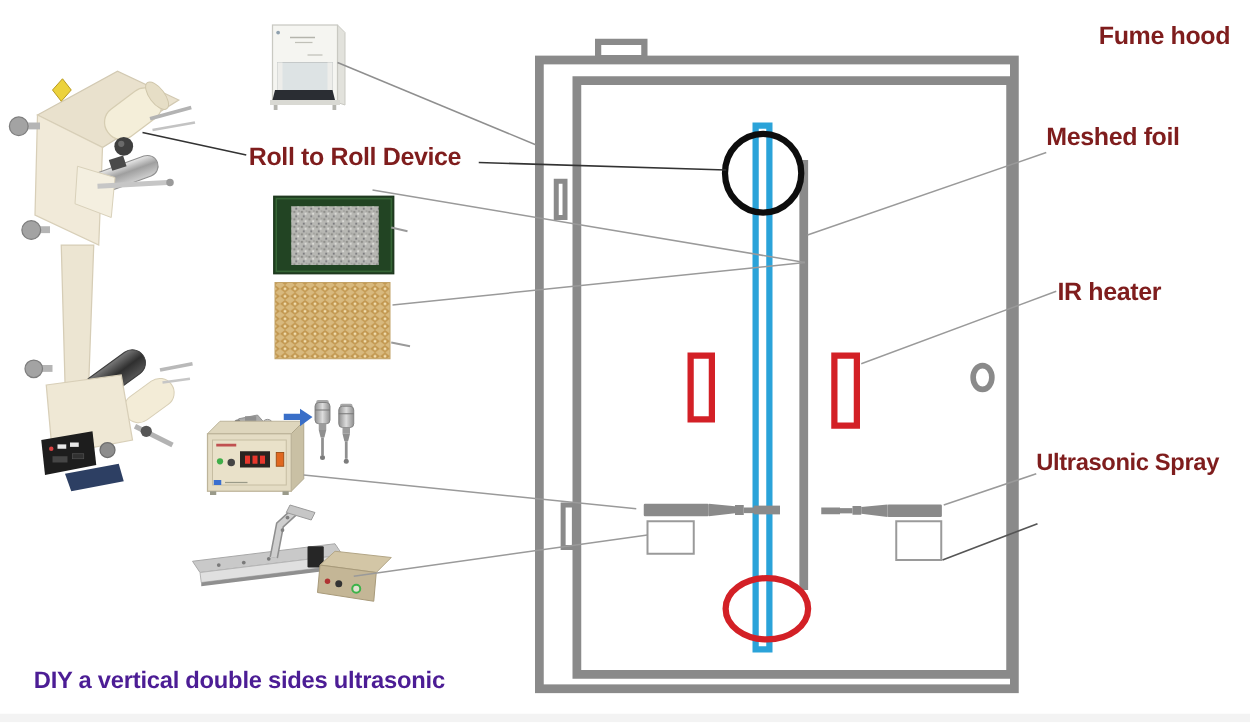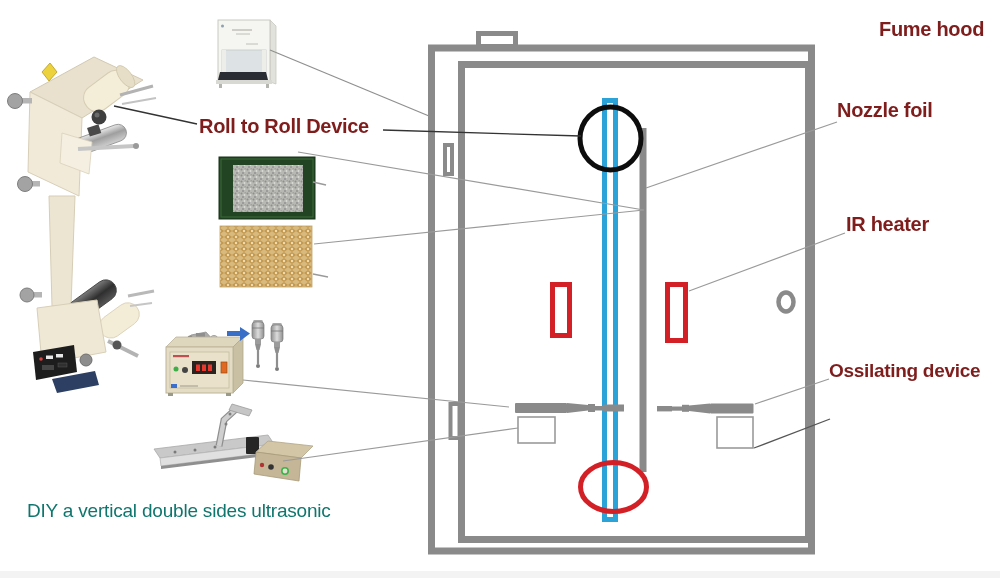--- a/index.html
+++ b/index.html
@@ -8,22 +8,22 @@
     font-family:"Liberation Sans",sans-serif;overflow:hidden;
   }
   .stage svg{position:absolute;left:0;top:0;}
   .lbl{
     position:absolute;font-weight:bold;color:#7f1d1d;
     letter-spacing:-0.3px;white-space:nowrap;line-height:1.08;
   }
   .lbl.size20{font-size:20px;}
   .lbl.size19{font-size:19px;}
   .caption{
-    position:absolute;font-weight:normal;color:#0f766e;font-size:19px;
-    letter-spacing:-0.2px;white-space:nowrap;
+    position:absolute;font-weight:bold;color:#4c1d95;font-size:19px;
+    letter-spacing:-0.2px;white-space:nowrap;margin-top:34px;
   }
   .nozzle-label div{line-height:24px;}
 </style>
 </head>
 <body>
 
 <div class="stage">
 
 <svg width="1000" height="578" viewBox="0 0 1000 578">
   <defs>
@@ -236,22 +236,22 @@
     <line x1="283" y1="461" x2="518" y2="428" stroke="#9a9a9a" stroke-width="1.2"></line>
     <line x1="755" y1="404" x2="829" y2="379" stroke="#9a9a9a" stroke-width="1.2"></line>
     <line x1="754" y1="448" x2="830" y2="419" stroke="#555555" stroke-width="1.3"></line>
   </g>
 
   <rect x="0" y="571" width="1000" height="7" fill="#f3f3f3"></rect>
 </svg>
 
 <div class="lbl size20" style="left:199px;top:116px;">Roll to Roll Device</div>
 <div class="lbl size20" style="left:879px;top:19px;">Fume hood</div>
-<div class="lbl size20" style="left:837px;top:100px;">Nozzle foil</div>
-<div class="lbl size20" style="left:846px;top:214px;">IR heater</div>
+<div class="lbl size20" style="left:837px;top:100px;">Meshed foil</div>
+<div class="lbl size20" style="left:846px;top:224px;">IR heater</div>
 
 <div class="lbl size19 nozzle-label" style="left:829px;top:359px;">
-  <div>Ossilating device</div>
+  <div>Ultrasonic Spray</div>
 </div>
 
 <div class="caption" style="left:27px;top:500px;">DIY a vertical double sides ultrasonic</div>
 
 </div>
 
 </body></html>

